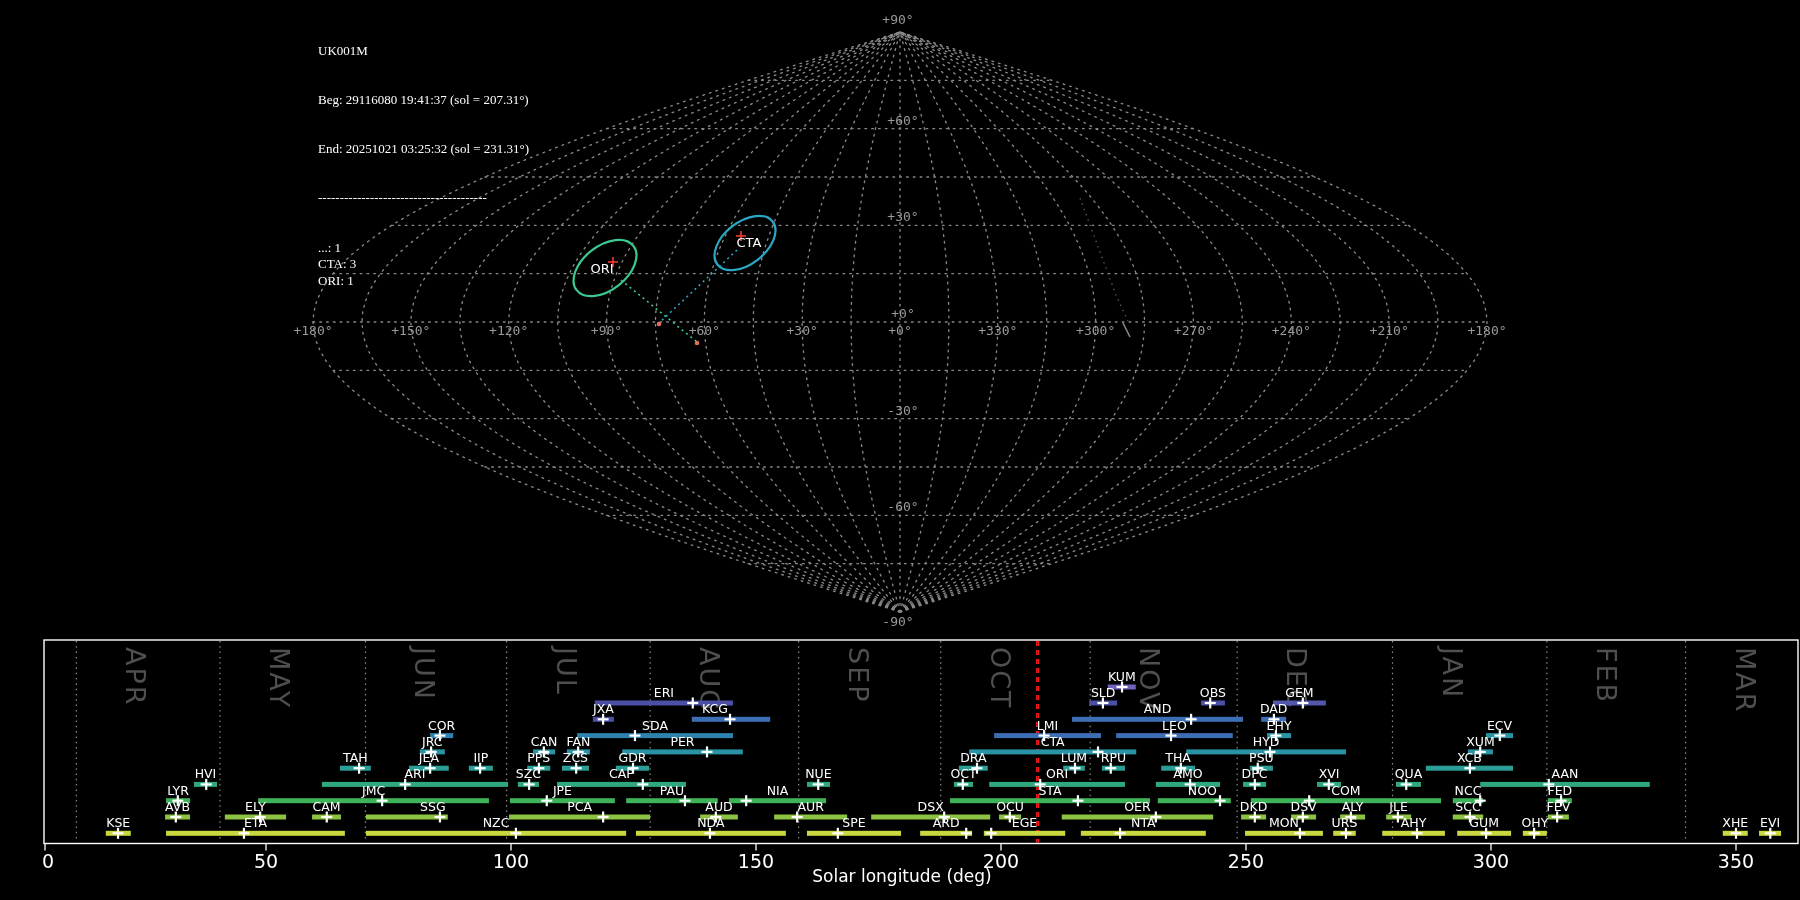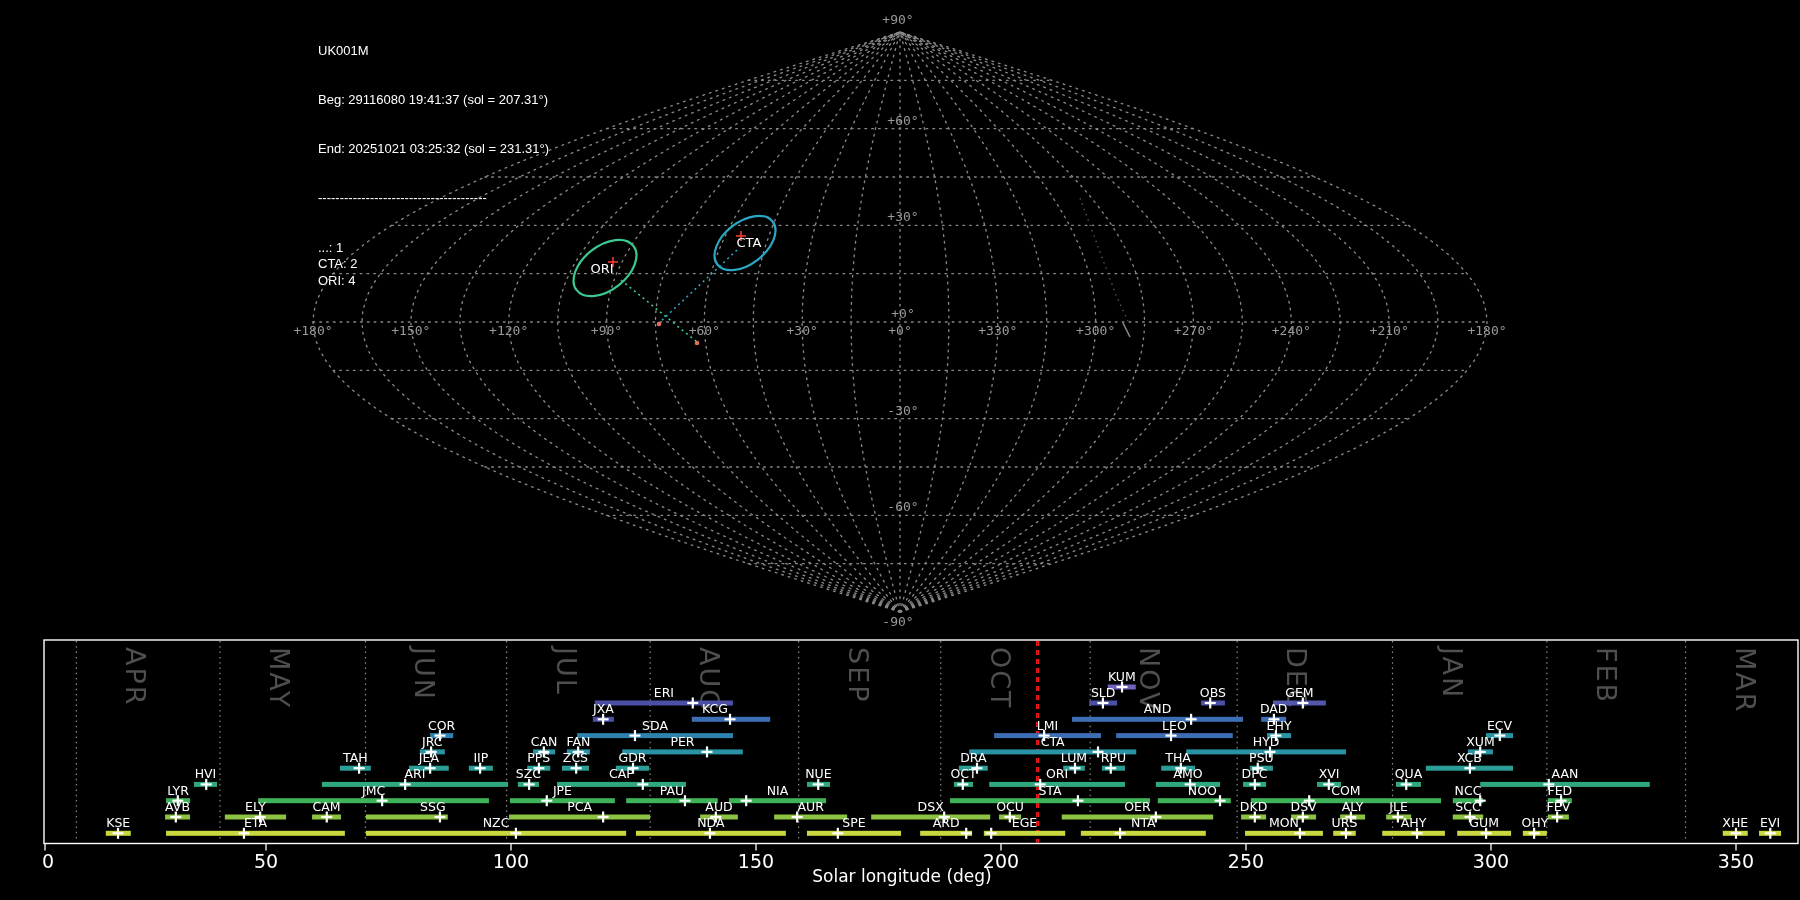--- a/index.html
+++ b/index.html
@@ -1,32 +1,32 @@
 <!DOCTYPE html>
 <html><head>
 <meta charset="utf-8">
 <style>
   html,body{margin:0;padding:0;background:#000;}
   .stage{position:relative;width:1800px;height:900px;background:#000;overflow:hidden;
          font-family:"DejaVu Sans",sans-serif;}
   .hdr{position:absolute;left:318px;top:10px;color:#fff;
-       font-family:Liberation Sans, sans-serif;font-size:13px;line-height:16.4px;white-space:pre;}
+       font-family:Liberation Serif, serif;font-size:13px;line-height:16.4px;white-space:pre;}
   svg{position:absolute;left:0;top:0;}
   text{user-select:none;}
 </style>
 </head>
 <body>
 
 <div class="stage">
   <div class="hdr">
     <div>UK001M</div>
     <div>Beg: 29116080 19:41:37 (sol = 207.31°)</div>
     <div>End: 20251021 03:25:32 (sol = 231.31°)</div>
     <div>---------------------------------------</div>
-    <div id="count-lines"><div>...: 1</div><div>CTA: 2</div><div>ORI: 4</div></div>
+    <div id="count-lines"><div>...: 1</div><div>CTA: 3</div><div>ORI: 1</div></div>
   </div>
   <svg id="map-svg" width="1800" height="900">
       <g stroke="#9b9b9b" stroke-width="1.35" fill="none" stroke-dasharray="1.7 5.1" stroke-linecap="round" opacity="0.88">
         <line x1="748.0732205248203" y1="563.6666666666667" x2="1051.9267794751797" y2="563.6666666666667"></line>
         <line x1="606.5" y1="515.3333333333333" x2="1193.5" y2="515.3333333333333"></line>
         <line x1="484.92831944349655" y1="467" x2="1315.0716805565035" y2="467"></line>
         <line x1="391.6430879785345" y1="418.66666666666663" x2="1408.3569120214656" y2="418.66666666666663"></line>
         <line x1="333.00153996831693" y1="370.3333333333333" x2="1466.998460031683" y2="370.3333333333333"></line>
         <line x1="313" y1="322" x2="1487" y2="322"></line>
         <line x1="333.00153996831693" y1="273.6666666666667" x2="1466.998460031683" y2="273.6666666666667"></line>

